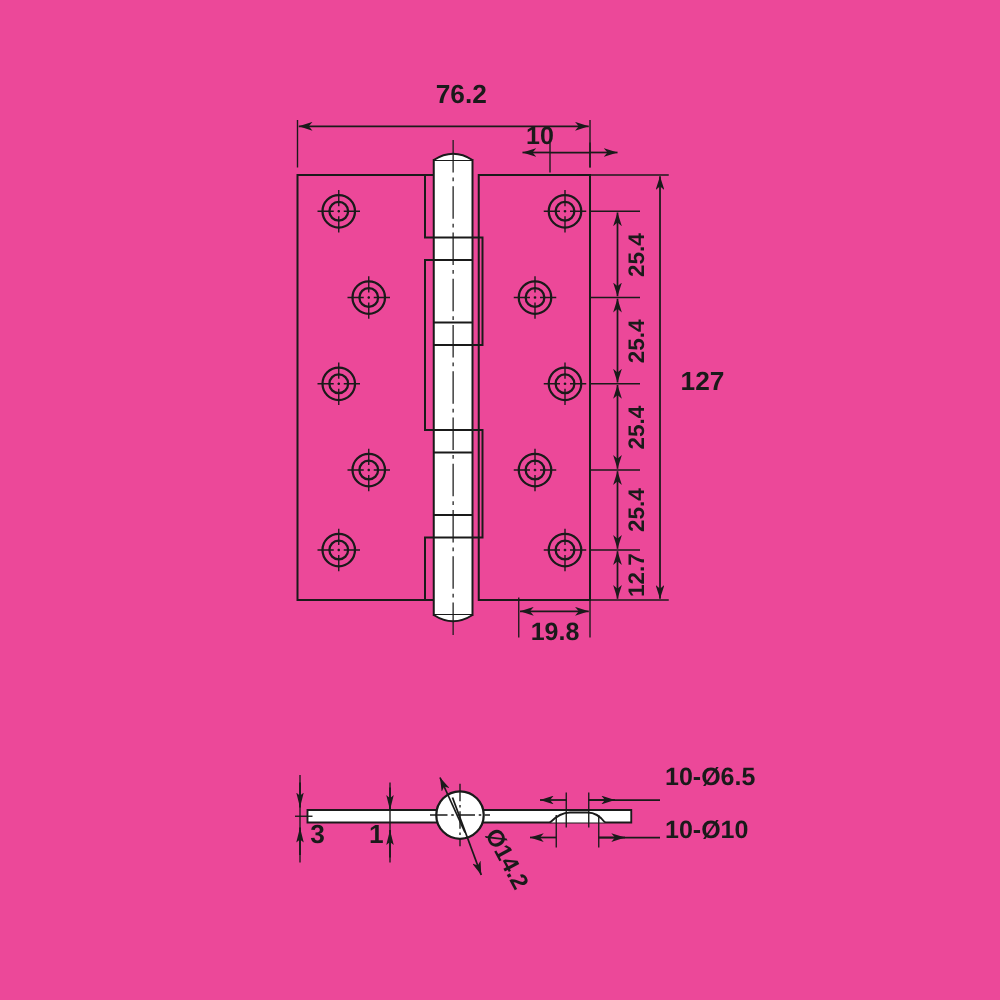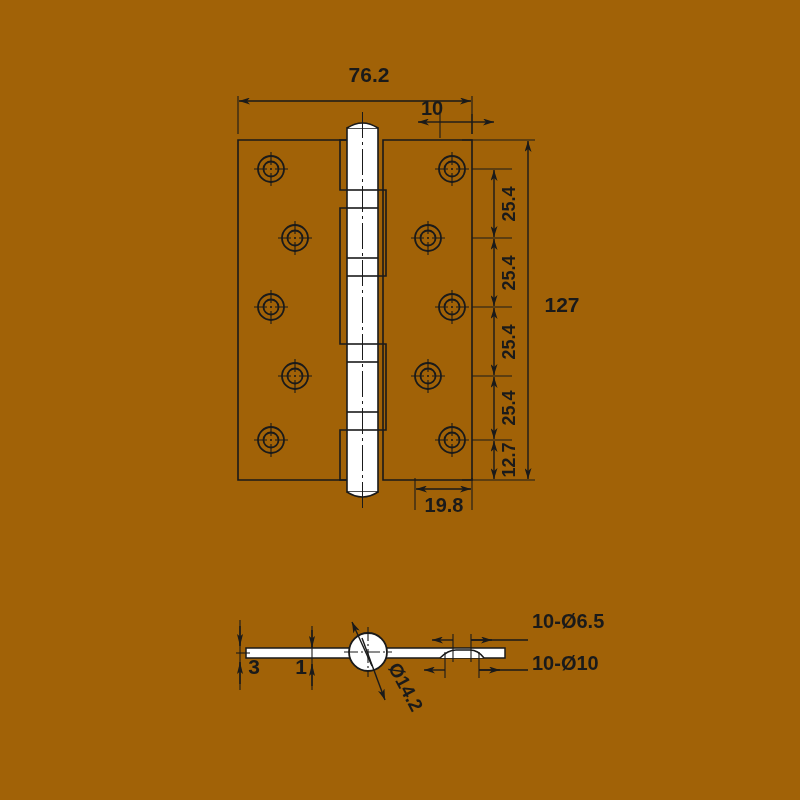--- a/index.html
+++ b/index.html
@@ -4,21 +4,21 @@
 <style>
   html, body {
     margin: 0;
     padding: 0;
     background: #ffffff;
   }
   #sheet {
     position: relative;
     width: 800px;
     height: 800px;
-    background: #a16207;
+    background: #ec4899;
     font-family: "Liberation Sans", sans-serif;
     overflow: hidden;
     text-decoration: underline;
   }
   svg.drawing {
     position: absolute;
     left: 0;
     top: 0;
     width: 800px;
     height: 800px;

